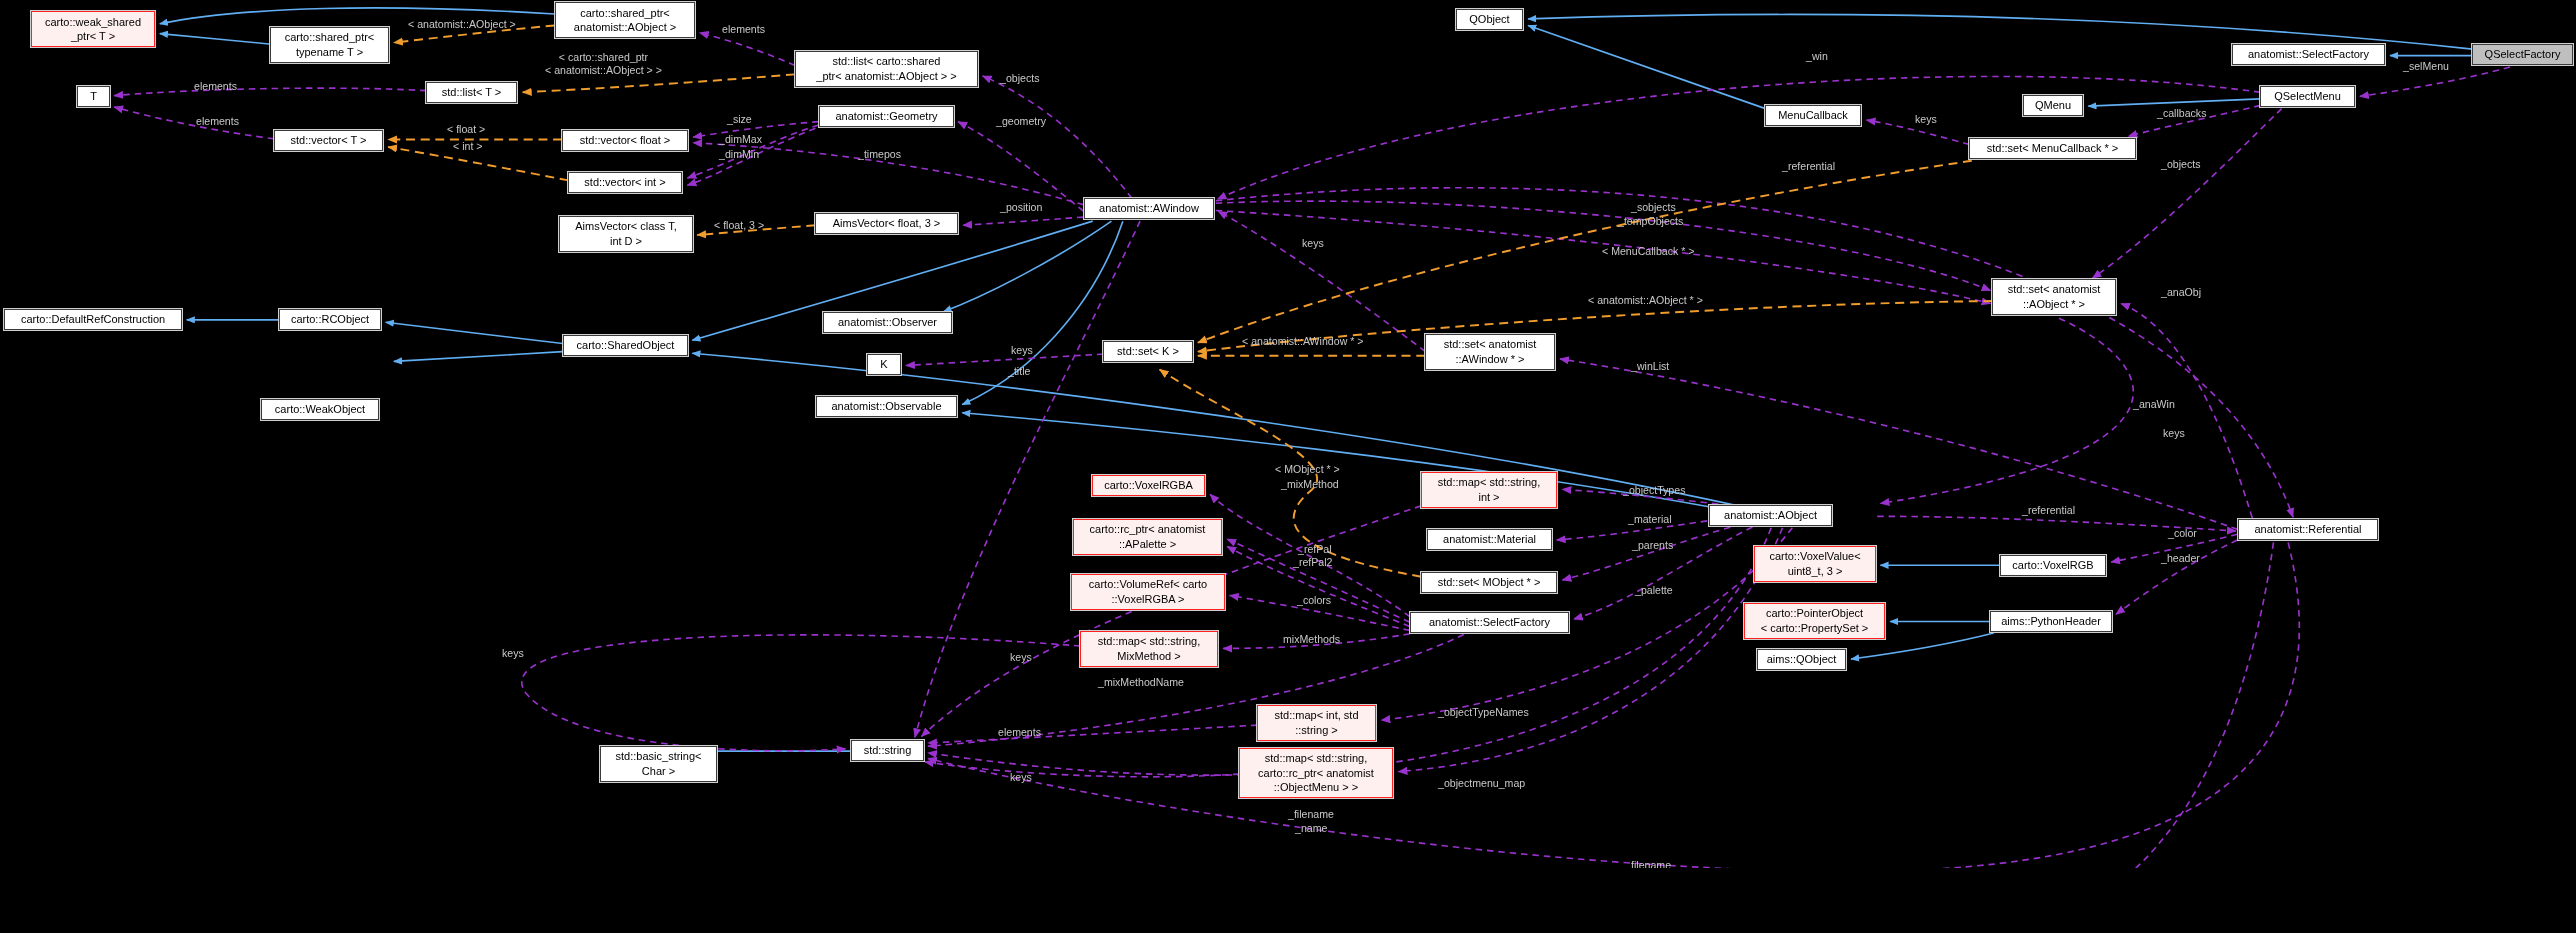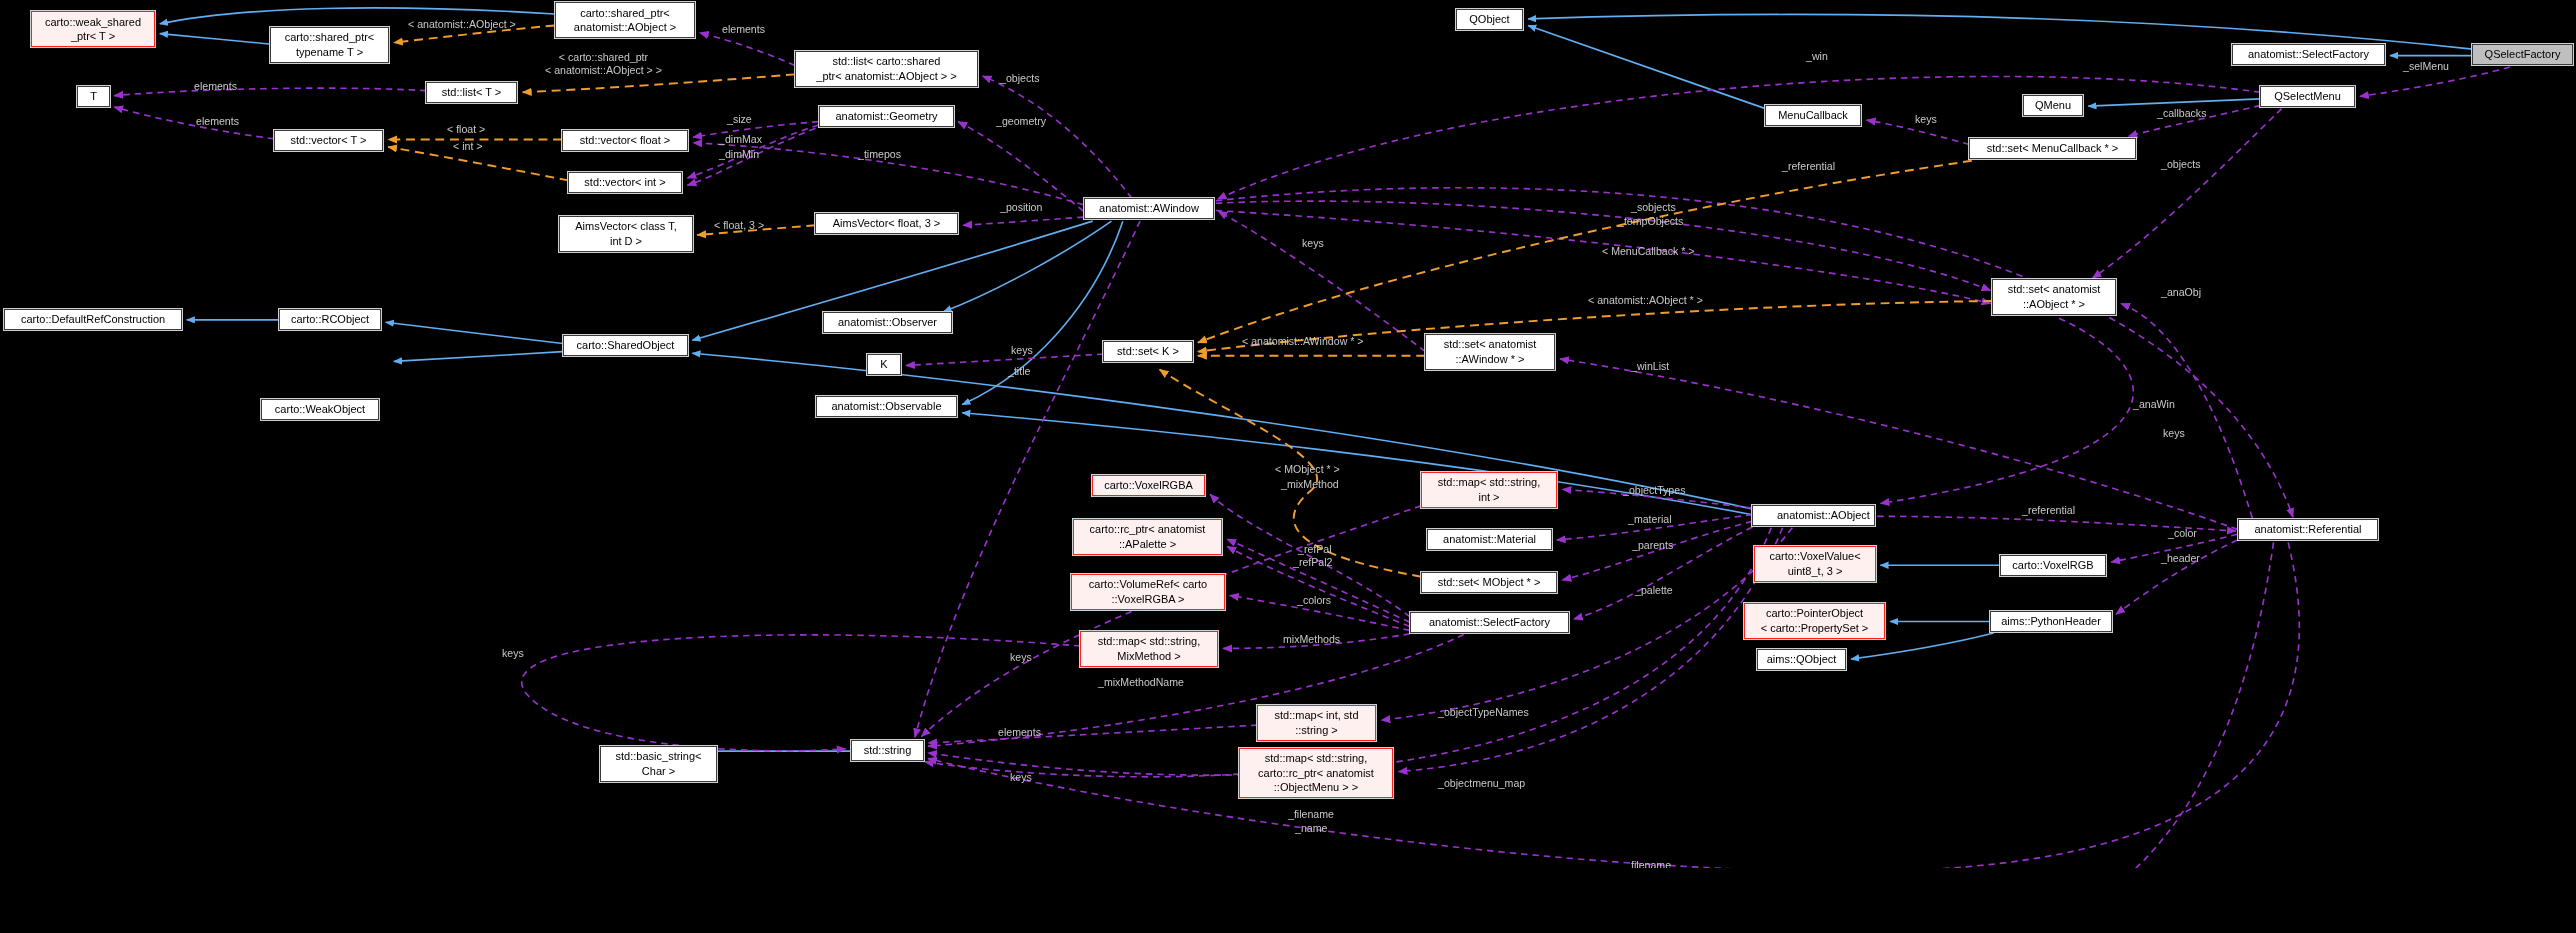--- a/index.html
+++ b/index.html
@@ -155,21 +155,21 @@
 ::APalette &gt;</div>
 <div class="node red" style="left:1071px;top:574px;width:154px;">carto::VolumeRef&lt; carto
 ::VoxelRGBA &gt;</div>
 <div class="node red" style="left:1080px;top:631px;width:138px;">std::map&lt; std::string,
 MixMethod &gt;</div>
 <div class="node red" style="left:1421px;top:472px;width:136px;">std::map&lt; std::string,
 int &gt;</div>
 <div class="node" style="left:1427px;top:529px;width:125px;">anatomist::Material</div>
 <div class="node" style="left:1421px;top:572px;width:136px;">std::set&lt; MObject * &gt;</div>
 <div class="node" style="left:1410px;top:612px;width:159px;">anatomist::SelectFactory</div>
-<div class="node" style="left:1752px;top:505px;width:123px;text-align:right;">anatomist::AObject</div>
+<div class="node" style="left:1709px;top:505px;width:123px;">anatomist::AObject</div>
 <div class="node red" style="left:1754px;top:546px;width:122px;">carto::VoxelValue&lt;
 uint8_t, 3 &gt;</div>
 <div class="node red" style="left:1744px;top:603px;width:141px;">carto::PointerObject
 &lt; carto::PropertySet &gt;</div>
 <div class="node" style="left:2000px;top:555px;width:106px;">carto::VoxelRGB</div>
 <div class="node" style="left:1990px;top:611px;width:122px;">aims::PythonHeader</div>
 <div class="node" style="left:1757px;top:649px;width:89px;">aims::QObject</div>
 <div class="node" style="left:600px;top:731px;width:117px;margin-top:15px;">std::basic_string&lt;
 Char &gt;</div>
 <div class="node" style="left:851px;top:740px;width:73px;">std::string</div>

